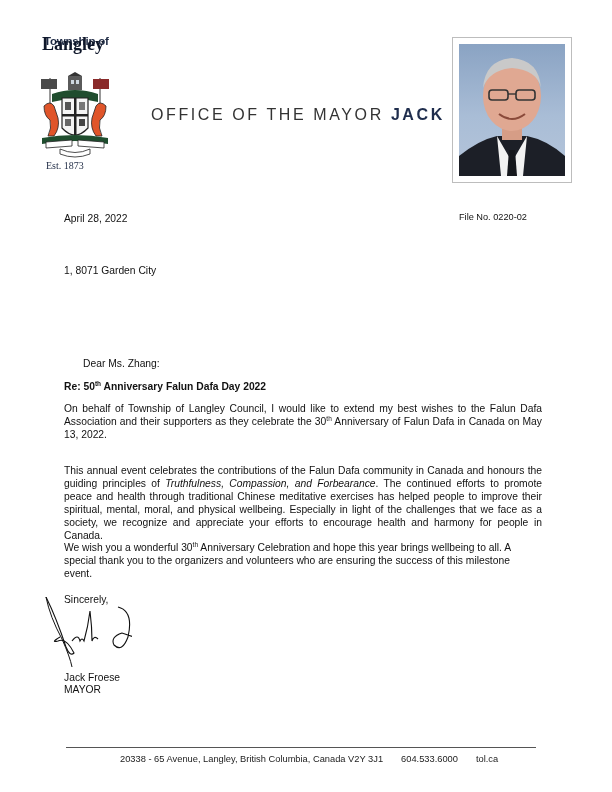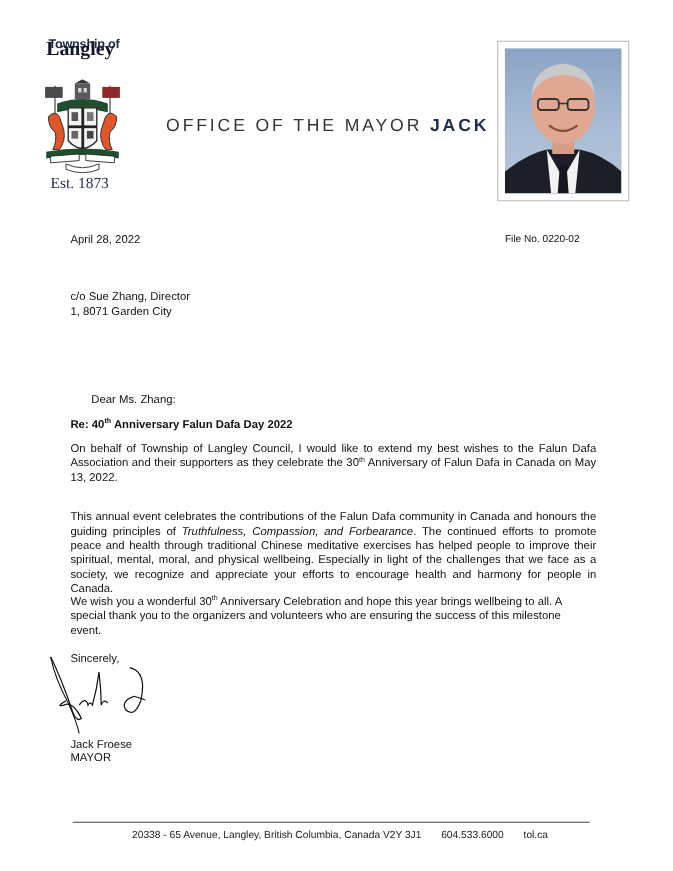--- a/index.html
+++ b/index.html
@@ -4,21 +4,21 @@
 <style>
   html, body { margin: 0; padding: 0; background: #ffffff; }
   body { width: 612px; height: 792px; position: relative; overflow: hidden;
          font-family: "Liberation Sans", sans-serif; color: #111; }
   .abs { position: absolute; }
 
   
   .logo-township { left: 44px; top: 35px; font-family: Liberation Sans, sans-serif; font-size: 11.5px; color: #1e2a44; font-weight: bold; letter-spacing: -0.2px; }
   .logo-langley { left: 42px; top: 34px; font-family: "Liberation Serif", serif; font-size: 18px; color: #0f172a; font-weight: bold; }
   .crest { left: 38px; top: 72px; width: 74px; height: 86px; }
-  .logo-est { left: 46px; top: 160px; font-family: "Liberation Serif", serif; font-size: 14px; color: #1e2a44; }
+  .logo-est { left: 46px; top: 160px; font-family: "Liberation Serif", serif; font-size: 10px; color: #1e2a44; }
 
   
   .office { left: 151px; top: 106px; font-size: 16px; letter-spacing: 2.6px; color: #333; white-space: nowrap; }
   .office .name { color: #1f2d4d; font-weight: bold; }
 
   
   .photo-frame { left: 452px; top: 37px; width: 118px; height: 144px; border: 1px solid #bdbdbd; background: #fff; }
   .photo { position: absolute; left: 6px; top: 6px; width: 106px; height: 132px; overflow: hidden;
            background: linear-gradient(180deg, #8aa3c3 0%, #a9bdd6 55%, #b5c5da 100%); }
 
@@ -109,27 +109,26 @@
 
       <path d="M40,70 Q53,80 66,70" fill="none" stroke="#8a4a3a" stroke-width="2"></path>
     </svg>
   </div>
 </div>
 
 <div class="abs txt date">April 28, 2022</div>
 <div class="abs fileno">File No. 0220-02</div>
 
 <div class="abs txt address">
-  <div>c/o Sue Zhang, Director</div>
   <div>1, 8071 Garden City</div>
 </div>
 
 <div class="abs txt salutation">Dear Ms. Zhang:</div>
 
-<div class="abs txt re"><span>Re:  40</span><sup>th</sup><span> Anniversary Falun Dafa Day 2022</span></div>
+<div class="abs txt re"><span>Re:  50</span><sup>th</sup><span> Anniversary Falun Dafa Day 2022</span></div>
 
 <div class="abs txt para p1"><span>On behalf of Township of Langley Council, I would like to extend my best wishes to the Falun Dafa Association and their supporters as they celebrate the 30</span><sup>th</sup><span> Anniversary of Falun Dafa in Canada on May 13, 2022.</span></div>
 
 <div class="abs txt para p2"><span>This annual event celebrates the contributions of the Falun Dafa community in Canada and honours the guiding principles of </span><em>Truthfulness, Compassion, and Forbearance</em><span>. The continued efforts to promote peace and health through traditional Chinese meditative exercises has helped people to improve their spiritual, mental, moral, and physical wellbeing. Especially in light of the challenges that we face as a society, we recognize and appreciate your efforts to encourage health and harmony for people in Canada.</span></div>
 
 <div class="abs txt para p3"><span>We wish you a wonderful 30</span><sup>th</sup><span> Anniversary Celebration and hope this year brings wellbeing to all.  A special thank you to the organizers and volunteers who are ensuring the success of this milestone event.</span></div>
 
 <div class="abs txt closing">Sincerely,</div>
 
 <svg class="abs signature" viewBox="0 0 96 70">

